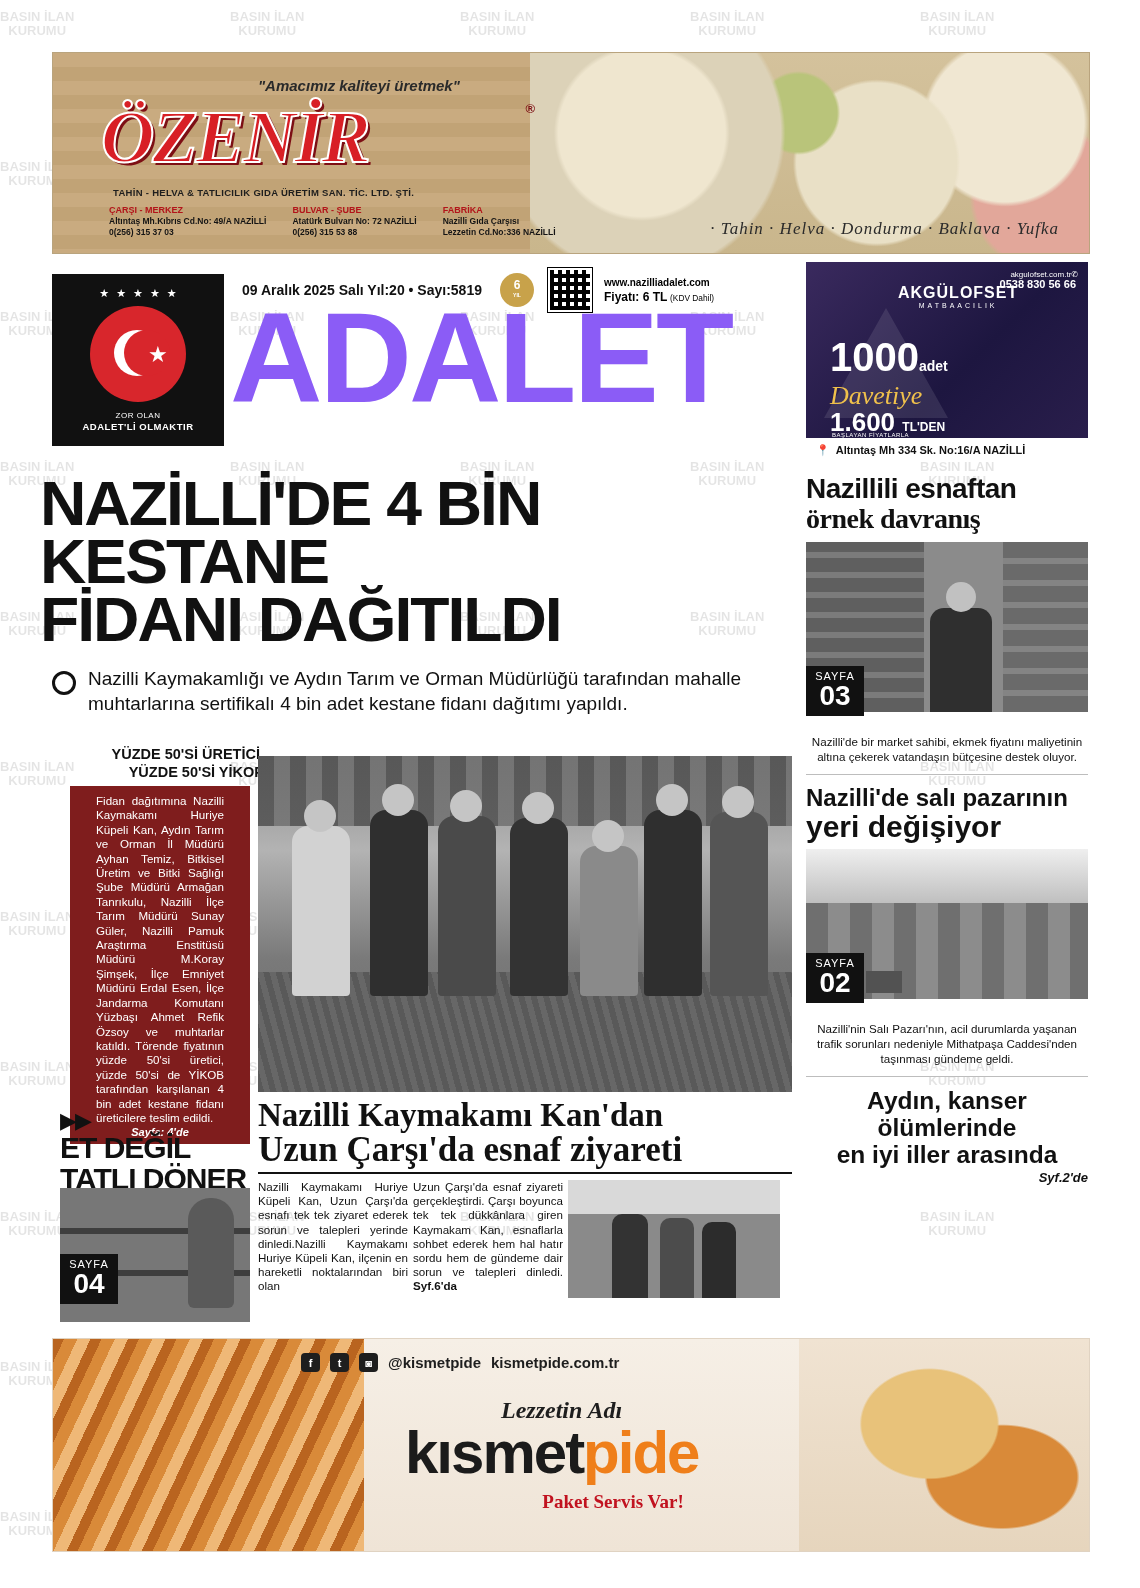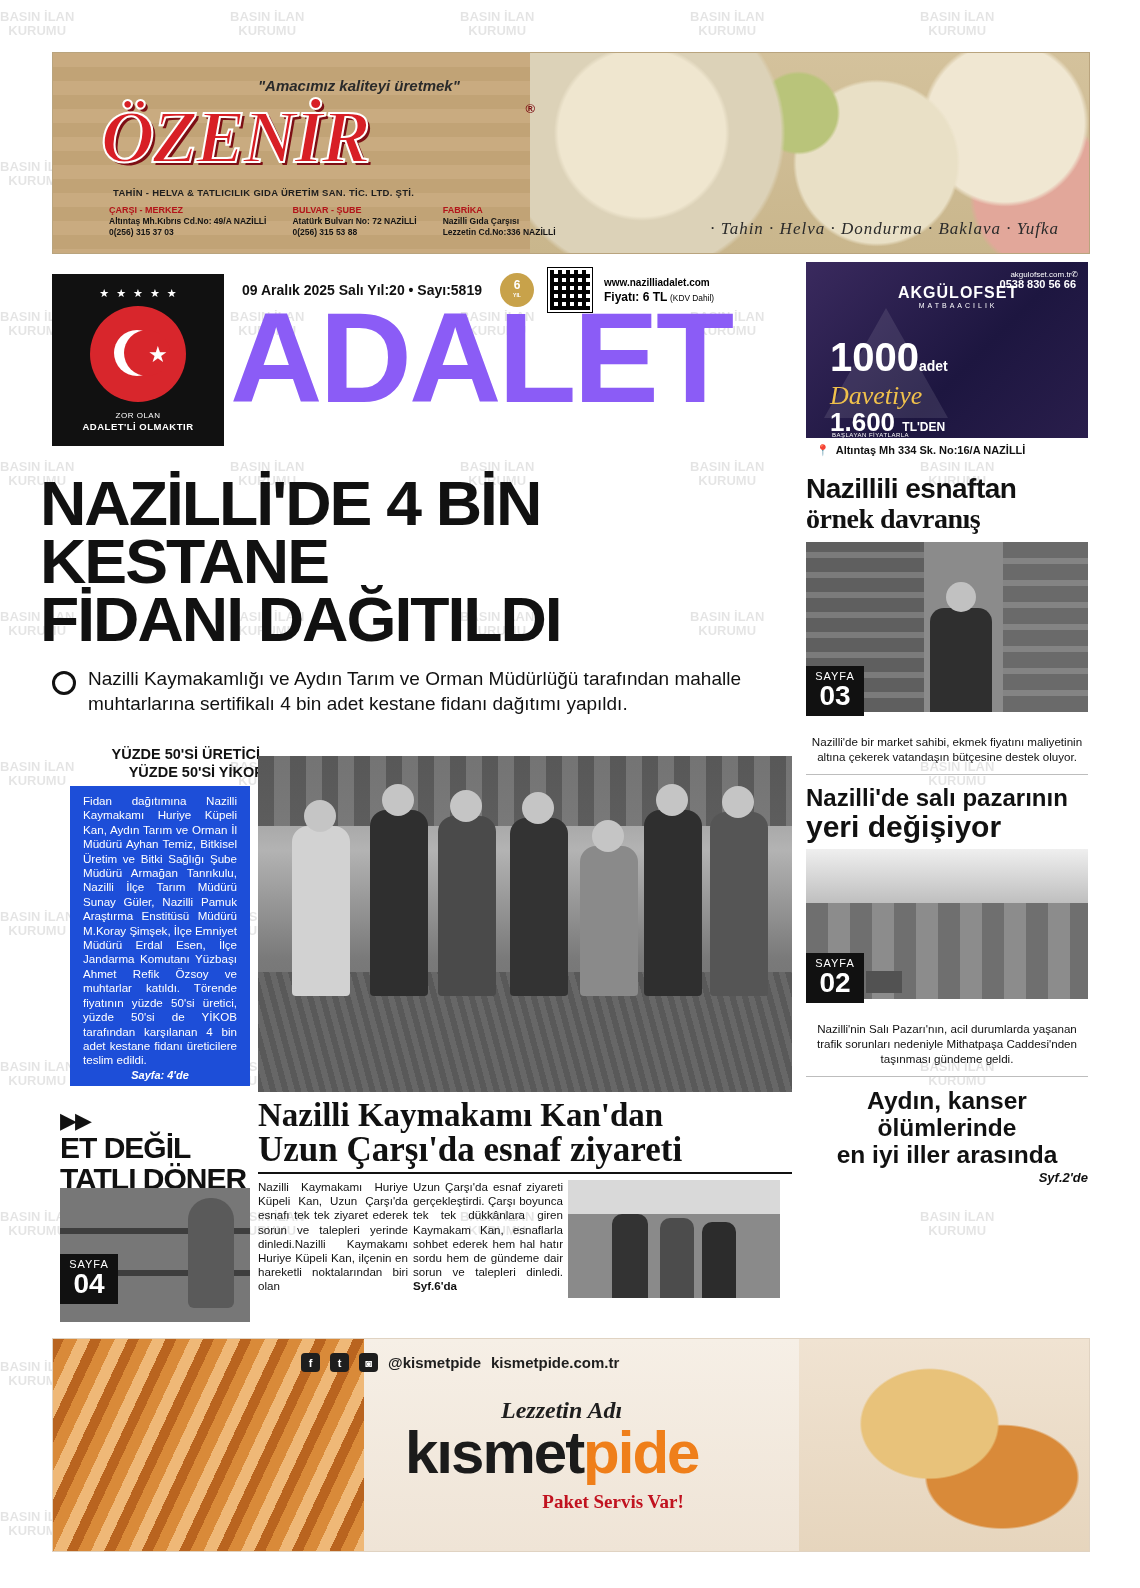--- a/index.html
+++ b/index.html
@@ -106,22 +106,22 @@
     font-weight:700;font-size:63px;line-height:58px;letter-spacing:-2px;color:#111;
     font-family:"Liberation Sans",sans-serif;transform:scaleX(1.02);transform-origin:left;
   }
   .lede{position:absolute;left:52px;top:666px;width:740px;display:flex;gap:12px;}
   .lede .bullet{width:18px;height:18px;border-radius:50%;border:3px solid #111;flex:0 0 auto;margin-top:5px;}
   .lede p{margin:0;font-size:19px;line-height:25px;color:#111;}
 
   
   .kicker{position:absolute;left:64px;top:745px;width:200px;text-align:right;
     font-weight:700;font-size:14.5px;line-height:18px;color:#111;}
-  .greybox{position:absolute;left:70px;top:786px;width:180px;height:300px;background:#1d4ed8;color:#fff;
-    padding:8px 13px;box-sizing:border-box;font-size:11.6px;line-height:14.4px;text-align:justify;}
+  .greybox{position:absolute;left:70px;top:786px;width:180px;height:358px;background:#7f1d1d;color:#fff;
+    padding:8px 26px;box-sizing:border-box;font-size:11.6px;line-height:14.4px;text-align:justify;}
   .greybox .ref{display:block;text-align:center;font-style:italic;font-weight:700;font-size:11px;}
 
   
   .mainphoto{position:absolute;left:258px;top:756px;width:534px;height:336px;overflow:hidden;
     background:#6e6e6e;filter:grayscale(1);}
   .mainphoto .sky{position:absolute;inset:0;background:linear-gradient(180deg,#8e8e8e,#b3b3b3 28%,#7e7a74 60%,#6a6660);}
   .mainphoto .canopy{position:absolute;left:0;top:0;width:100%;height:70px;
     background:repeating-linear-gradient(90deg,#4a4a4a 0 16px,#6d6d6d 16px 32px);opacity:.8;}
   .mainphoto .ground{position:absolute;left:0;bottom:0;width:100%;height:120px;
     background:repeating-linear-gradient(75deg,#5d5851 0 6px,#6b665f 6px 12px);}

